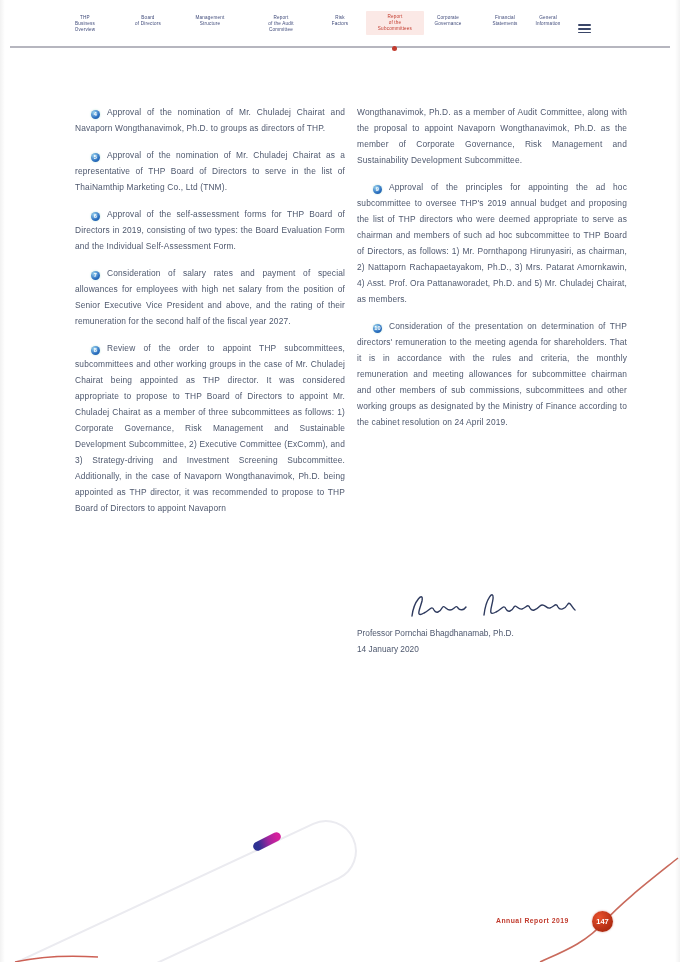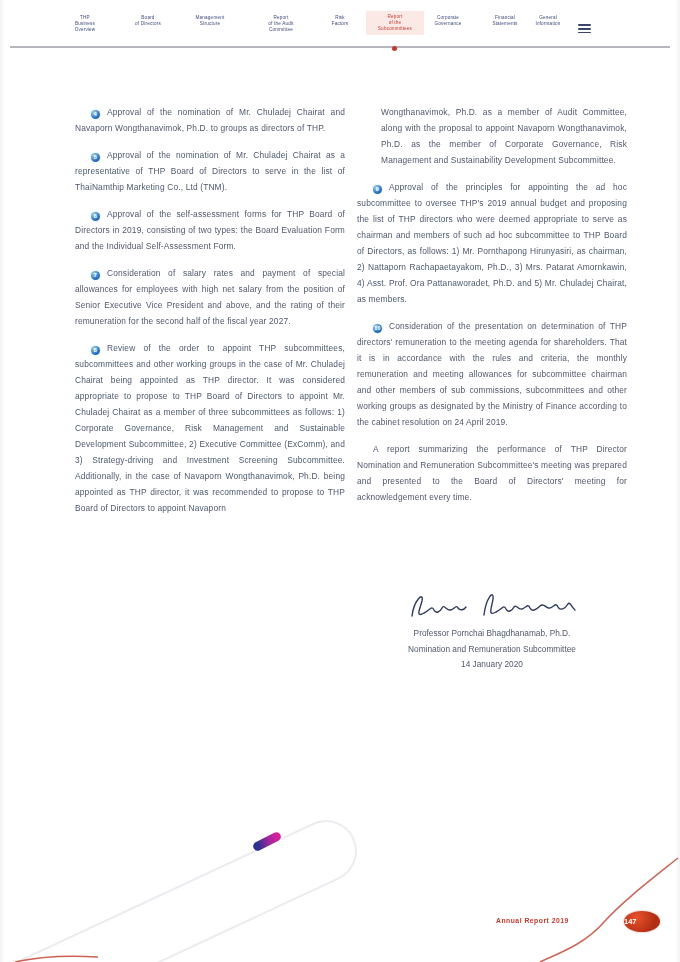--- a/index.html
+++ b/index.html
@@ -14,45 +14,45 @@
   .nav-dot{position:absolute;left:392px;top:46px;width:5px;height:5px;border-radius:50%;background:#c23b2e;z-index:3;}
   .menu-icon{position:absolute;left:578px;top:24px;width:13px;cursor:pointer;}
   .menu-icon span{display:block;height:1.8px;background:#3a4668;margin-bottom:2px;border-radius:1px;}
 
   
   .col{position:absolute;top:104px;width:270px;font-size:8.4px;line-height:16px;color:#4e586e;
        text-align:justify;letter-spacing:.15px;}
   .col-left{left:75px;}
   .col-right{left:357px;}
   .para{margin:0 0 11px;text-indent:16px;}
-  .para.noindent{text-indent:0;margin-left:24px;}
+  .para.noindent{text-indent:0;}
   .bullet{display:inline-block;width:9px;height:9px;border-radius:50%;
           background:radial-gradient(circle at 35% 30%, #9fd8f0, #2a6fc0 60%, #174f92);
           color:#ffffff;font-size:5.6px;font-weight:bold;line-height:9px;text-align:center;
           margin-right:7px;text-indent:0;vertical-align:-1px;box-shadow:0 0 2px rgba(160,220,200,.8);}
 
   
-  .sig-block{position:absolute;left:357px;top:586px;width:270px;text-align:center;
+  .sig-block{position:absolute;left:357px;top:586px;width:270px;
              color:#4e586e;font-size:8.3px;line-height:15.5px;}
   .sig-block svg{display:block;margin:0 auto 4px;}
 
   
   .loop{position:absolute;left:-550px;top:807px;width:900px;height:58px;border:2px solid #ebebf0;
         border-radius:31px;transform:rotate(-25deg);transform-origin:100% 50%;}
   .loop-blob{position:absolute;left:252px;top:837px;width:30px;height:9px;border-radius:5px;
              background:linear-gradient(100deg,#2e3192 20%,#a0269e 55%,#d4219c 85%);
              transform:rotate(-27deg);}
   .footer-curve{position:absolute;left:460px;top:830px;width:220px;height:132px;}
   .corner-red{position:absolute;left:10px;top:948px;width:90px;height:14px;}
   .report-label{position:absolute;left:496px;top:917px;font-size:6.8px;letter-spacing:.5px;
                 color:#c0392b;font-weight:bold;}
-  .page-badge{position:absolute;left:592px;top:911px;width:36px;height:21px;border-radius:50%;
+  .page-badge{position:absolute;left:592px;top:911px;width:21px;height:21px;border-radius:50%;
               background:radial-gradient(circle at 35% 30%, #e8512c, #b02c12 70%);
-              color:#ffffff;font-size:7.5px;font-weight:bold;text-align:left;line-height:21px;
-              box-shadow:0 0 2px rgba(170,40,20,.5);margin-left:32px;}
+              color:#ffffff;font-size:7.5px;font-weight:bold;text-align:center;line-height:21px;
+              box-shadow:0 0 2px rgba(170,40,20,.5);}
   .edge{position:absolute;top:0;width:5px;height:962px;}
   .edge.l{left:0;background:linear-gradient(to right,rgba(0,0,0,.05),rgba(0,0,0,0));}
   .edge.r{right:0;background:linear-gradient(to left,rgba(0,0,0,.05),rgba(0,0,0,0));}
 </style>
 </head>
 <body>
 
 <div class="page">
 
   <div class="nav-tab" style="left:56px;">
@@ -113,32 +113,30 @@
     <p class="para"><span class="bullet">5</span><span>Approval of the nomination of Mr. Chuladej Chairat as a representative of THP Board of Directors to serve in the list of ThaiNamthip Marketing Co., Ltd (TNM).</span></p>
     <p class="para"><span class="bullet">6</span><span>Approval of the self-assessment forms for THP Board of Directors in 2019, consisting of two types: the Board Evaluation Form and the Individual Self-Assessment Form.</span></p>
     <p class="para"><span class="bullet">7</span><span>Consideration of salary rates and payment of special allowances for employees with high net salary from the position of Senior Executive Vice President and above, and the rating of their remuneration for the second half of the fiscal year 2027.</span></p>
     <p class="para"><span class="bullet">8</span><span>Review of the order to appoint THP subcommittees, subcommittees and other working groups in the case of Mr. Chuladej Chairat being appointed as THP director. It was considered appropriate to propose to THP Board of Directors to appoint Mr. Chuladej Chairat as a member of three subcommittees as follows: 1) Corporate Governance, Risk Management and Sustainable Development Subcommittee, 2) Executive Committee (ExComm), and 3) Strategy-driving and Investment Screening Subcommittee. Additionally, in the case of Navaporn Wongthanavimok, Ph.D. being appointed as THP director, it was recommended to propose to THP Board of Directors to appoint Navaporn</span></p>
   </div>
 
   <div class="col col-right">
     <p class="para noindent"><span>Wongthanavimok, Ph.D. as a member of Audit Committee, along with the proposal to appoint Navaporn Wongthanavimok, Ph.D. as the member of Corporate Governance, Risk Management and Sustainability Development Subcommittee.</span></p>
     <p class="para"><span class="bullet">9</span><span>Approval of the principles for appointing the ad hoc subcommittee to oversee THP's 2019 annual budget and proposing the list of THP directors who were deemed appropriate to serve as chairman and members of such ad hoc subcommittee to THP Board of Directors, as follows: 1) Mr. Pornthapong Hirunyasiri, as chairman, 2) Nattaporn Rachapaetayakom, Ph.D., 3) Mrs. Patarat Amornkawin, 4) Asst. Prof. Ora Pattanaworadet, Ph.D. and 5) Mr. Chuladej Chairat, as members.</span></p>
     <p class="para"><span class="bullet">10</span><span>Consideration of the presentation on determination of THP directors' remuneration to the meeting agenda for shareholders. That it is in accordance with the rules and criteria, the monthly remuneration and meeting allowances for subcommittee chairman and other members of sub commissions, subcommittees and other working groups as designated by the Ministry of Finance according to the cabinet resolution on 24 April 2019.</span></p>
-    <p class="para"><span>A report summarizing the performance of THP Director Nomination and Remuneration Subcommittee's meeting was prepared and presented to the Board of Directors' meeting for acknowledgement every time.</span></p>
   </div>
 
   <div class="sig-block">
     <svg width="180" height="36" viewBox="0 0 180 36">
       <g fill="none" stroke="#2e3a5e" stroke-width="1.4" stroke-linecap="round">
         <path d="M10 30 C12 14 22 5 20 15 C18 23 13 32 22 27 C28 24 30 19 32 24 C34 28 38 26 40 22 C42 18 44 24 48 24 C52 24 54 18 56 22 C58 25 62 24 64 21"></path>
         <path d="M82 29 C84 12 92 3 91 13 C90 21 85 31 94 26 C100 23 102 18 104 23 C106 27 110 25 112 21 C114 18 116 24 120 23 C124 22 126 17 128 22 C130 26 134 24 138 20 C142 16 144 23 148 22 C152 21 154 16 156 21 C158 25 163 23 166 18 C168 15 170 22 173 24"></path>
       </g>
     </svg>
     <div>Professor Pornchai Bhagdhanamab, Ph.D.</div>
-    <div>Nomination and Remuneration Subcommittee</div>
     <div>14 January 2020</div>
   </div>
 
   <div class="loop"></div>
   <div class="loop-blob"></div>
 
   <svg class="footer-curve" viewBox="0 0 220 132">
     <path d="M218 28 C188 52 162 72 144 92 C126 113 102 122 80 132" fill="none" stroke="#c96a5c" stroke-width="1.6"></path>
   </svg>
   <svg class="corner-red" viewBox="0 0 90 14">

